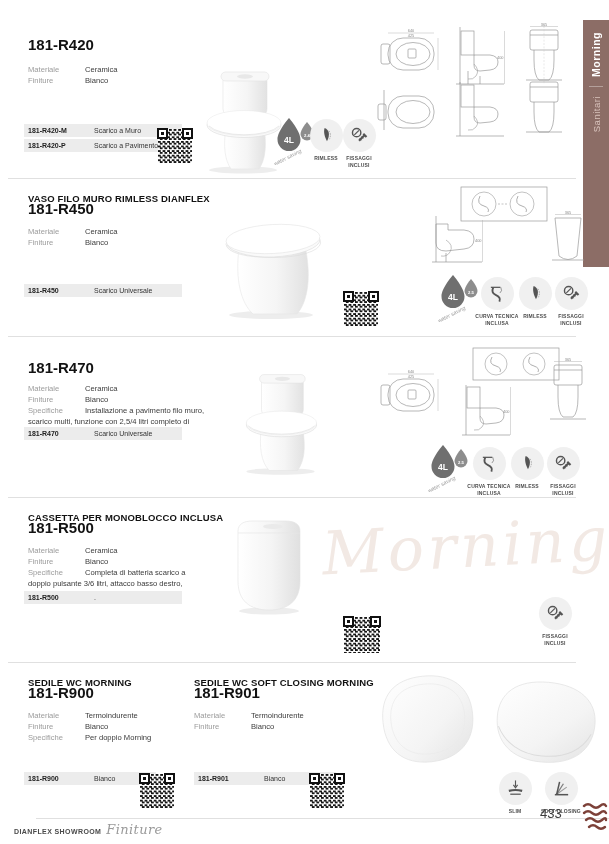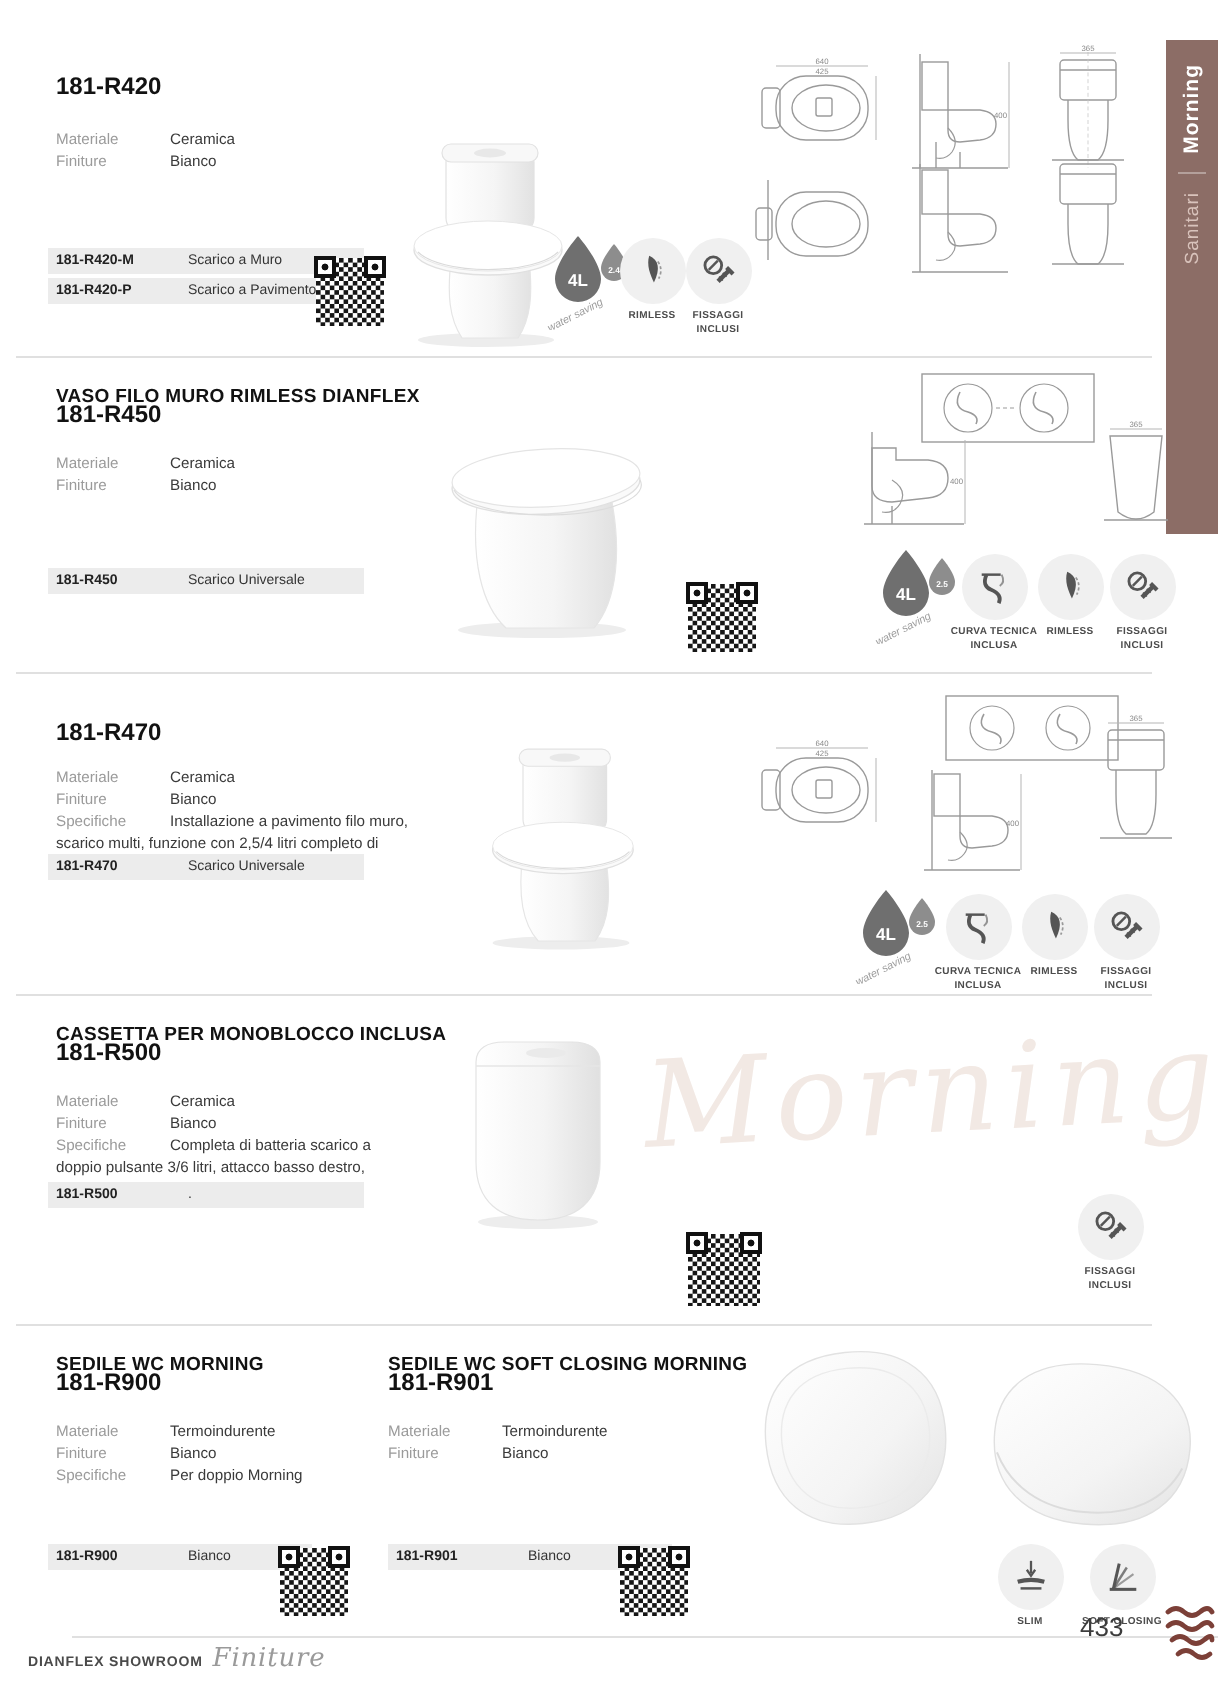--- a/index.html
+++ b/index.html
@@ -1,21 +1,21 @@
 <!DOCTYPE html>
 <html><head>
 <meta charset="utf-8">
 <style>
   html,body{margin:0;padding:0}
   body{width:609px;height:844px;position:relative;background:#fff;overflow:hidden;
        font-family:"Liberation Sans",sans-serif;color:#222}
   .abs{position:absolute}
   section.prod{position:absolute;left:0;width:609px}
   .title{font-size:9.5px;font-weight:700;color:#121212;letter-spacing:.15px;white-space:nowrap}
-  .pcode{font-size:12px;font-weight:700;color:#121212}
+  .pcode{font-size:15px;font-weight:700;color:#121212}
   .specs{font-size:7.6px;line-height:1.45;color:#3a3a3a}
   .spec{margin:0}
   .spec .lbl{display:inline-block;width:57px;color:#9b9b9b}
   .codes{font-size:7px}
   .crow{display:flex;background:#ececec;padding:3px 4px;margin-bottom:2px}
   .crow .cc{width:66px;font-weight:700;color:#222;flex:none}
   .crow .cd{color:#333}
   .qr{background:repeating-conic-gradient(#161616 0 25%,#fff 0 50%) 0 0/4.6px 4.6px,#fff;position:absolute}
   .qr::before,.qr::after{content:"";position:absolute;width:7px;height:7px;border:2px solid #111;
        background:radial-gradient(circle,#111 0 1.7px,#fff 1.8px)}

